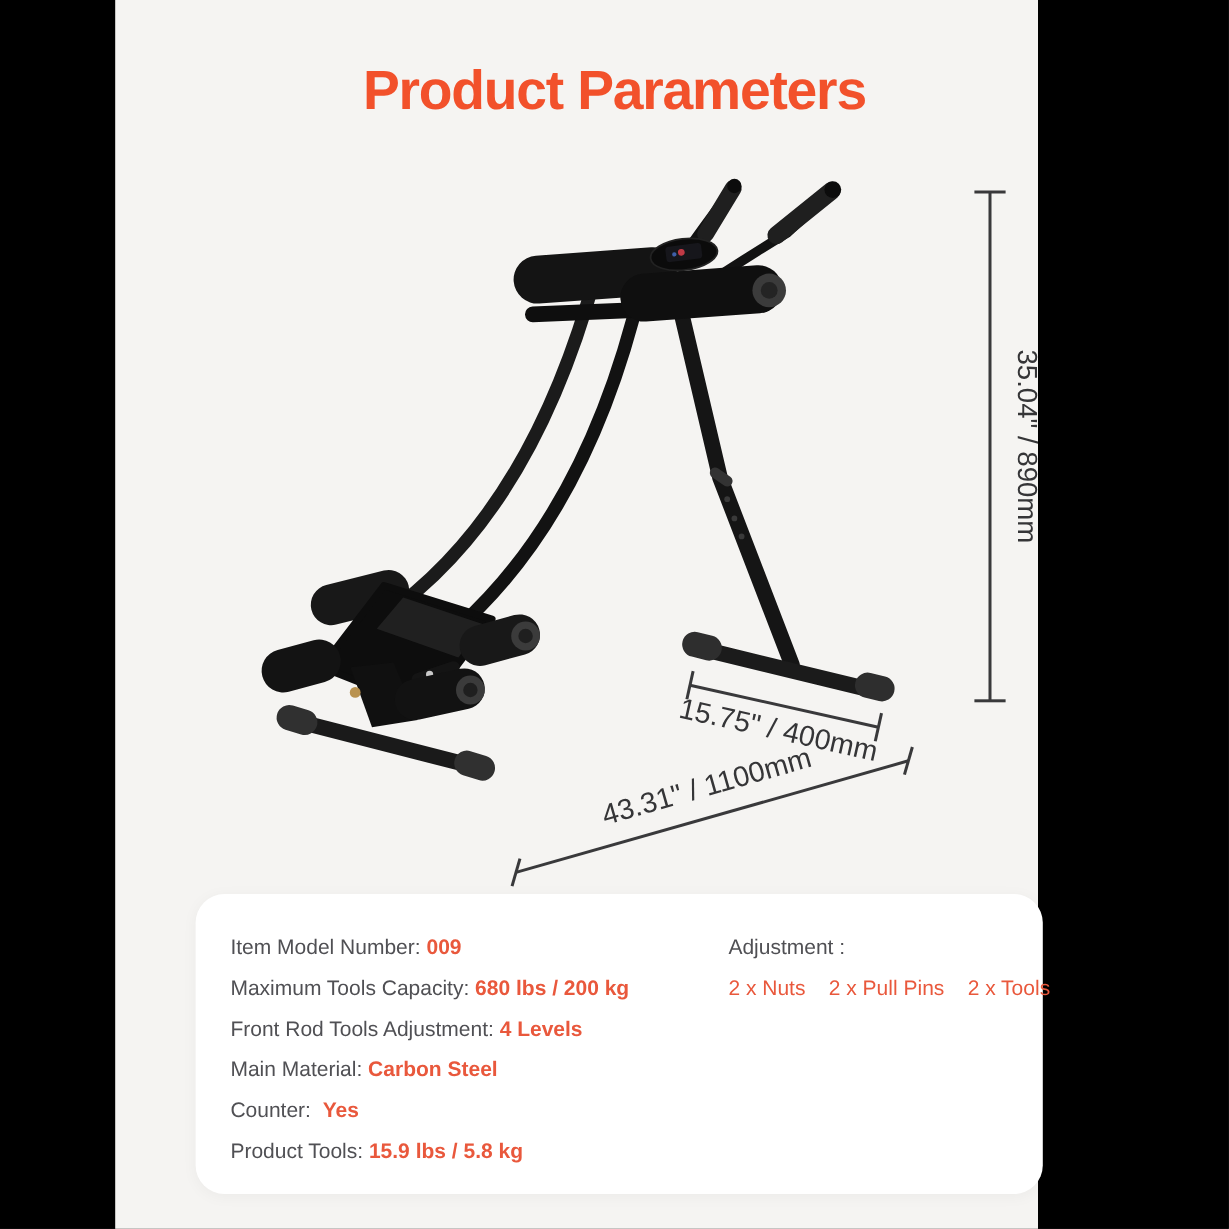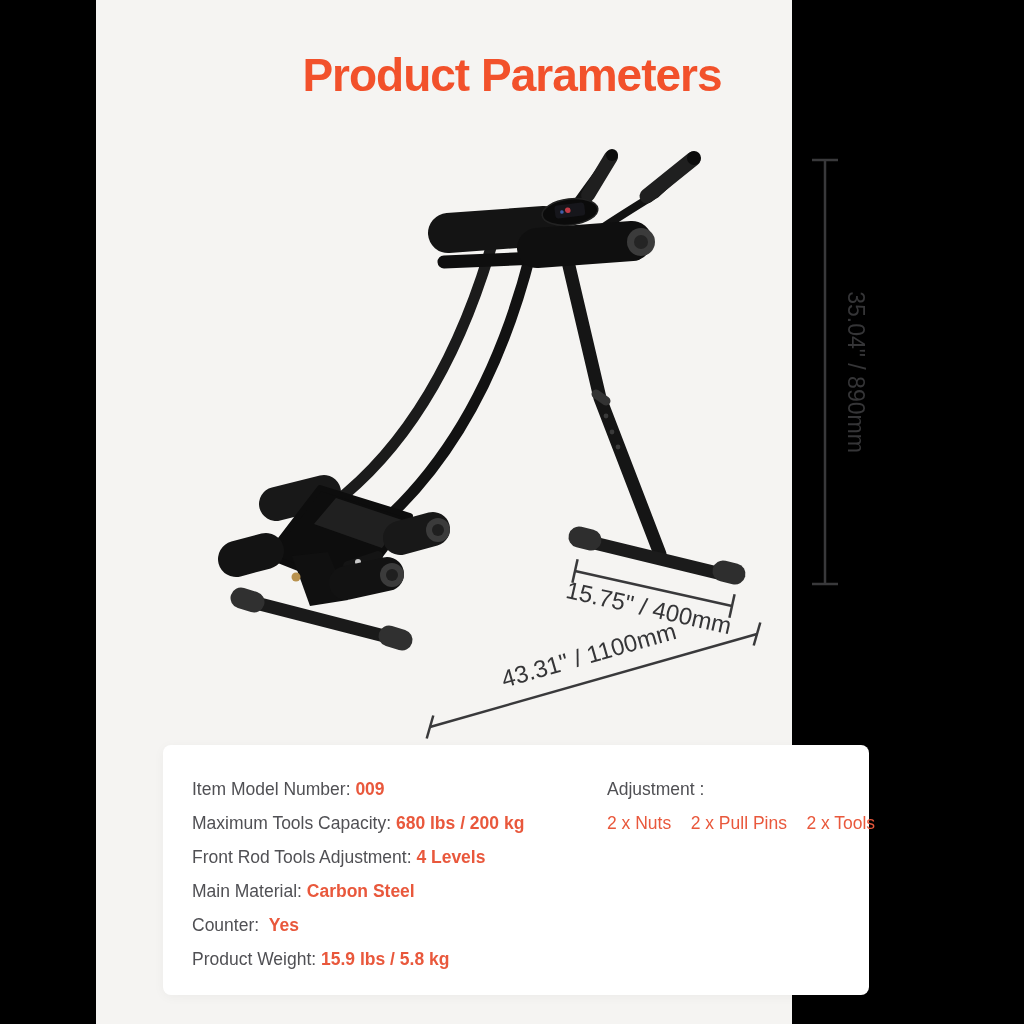--- a/index.html
+++ b/index.html
@@ -1,23 +1,23 @@
 <!DOCTYPE html>
 <html><head>
 <meta charset="utf-8">
 <style>
   html,body{margin:0;padding:0;background:#000;}
   body{width:1024px;height:1024px;position:relative;overflow:hidden;
        font-family:"Liberation Sans","DejaVu Sans",sans-serif;}
-  .page{position:absolute;left:96px;top:0;width:696px;height:1024px;background:#F5F4F2;}
+  .page{position:absolute;left:96px;top:0;width:769px;height:1024px;background:#F5F4F2;}
   .title{position:absolute;left:0;top:48px;width:832px;text-align:center;
          font-size:46px;font-weight:bold;letter-spacing:-1px;color:#F2512B;margin:0;}
   .scene{position:absolute;left:0;top:0;width:832px;height:1024px;}
   .card{position:absolute;left:67px;top:745px;width:706px;height:250px;background:#FFFFFF;
-        border-radius:8px;box-shadow:0 2px 12px rgba(0,0,0,0.04);}
+        border-radius:24px;box-shadow:0 2px 12px rgba(0,0,0,0.04);}
   .col-left{position:absolute;left:29px;top:27px;}
   .col-right{position:absolute;left:444px;top:27px;}
   .spec-row{height:34px;line-height:34px;font-size:17.5px;white-space:pre;color:#505054;}
   .spec-row b{color:#E9583C;font-weight:bold;}
   .acc-head{height:34px;line-height:34px;font-size:17.5px;color:#505054;white-space:pre;}
   .acc-line{height:34px;line-height:34px;font-size:17.5px;color:#E9583C;white-space:pre;}
   svg text{font-family:"Liberation Sans","DejaVu Sans",sans-serif;}
 </style>
 </head>
 <body>
@@ -133,21 +133,21 @@
   </svg>
 
   <div class="card">
 
     <div class="col-left">
       <div class="spec-row"><span>Item Model Number: </span><b>009</b></div>
       <div class="spec-row"><span>Maximum Tools Capacity: </span><b>680 lbs / 200 kg</b></div>
       <div class="spec-row"><span>Front Rod Tools Adjustment: </span><b>4 Levels</b></div>
       <div class="spec-row"><span>Main Material: </span><b>Carbon Steel</b></div>
       <div class="spec-row"><span>Counter:  </span><b>Yes</b></div>
-      <div class="spec-row"><span>Product Weight: </span><b>15.9 lbs / 5.8 kg</b></div>
+      <div class="spec-row"><span>Product Tools: </span><b>15.9 lbs / 5.8 kg</b></div>
     </div>
 
     <div class="col-right">
       <div class="acc-head">Adjustment :</div>
       <div class="acc-line">2 x Nuts    2 x Pull Pins    2 x Tools</div>
     </div>
 
   </div>
 </div>
 

